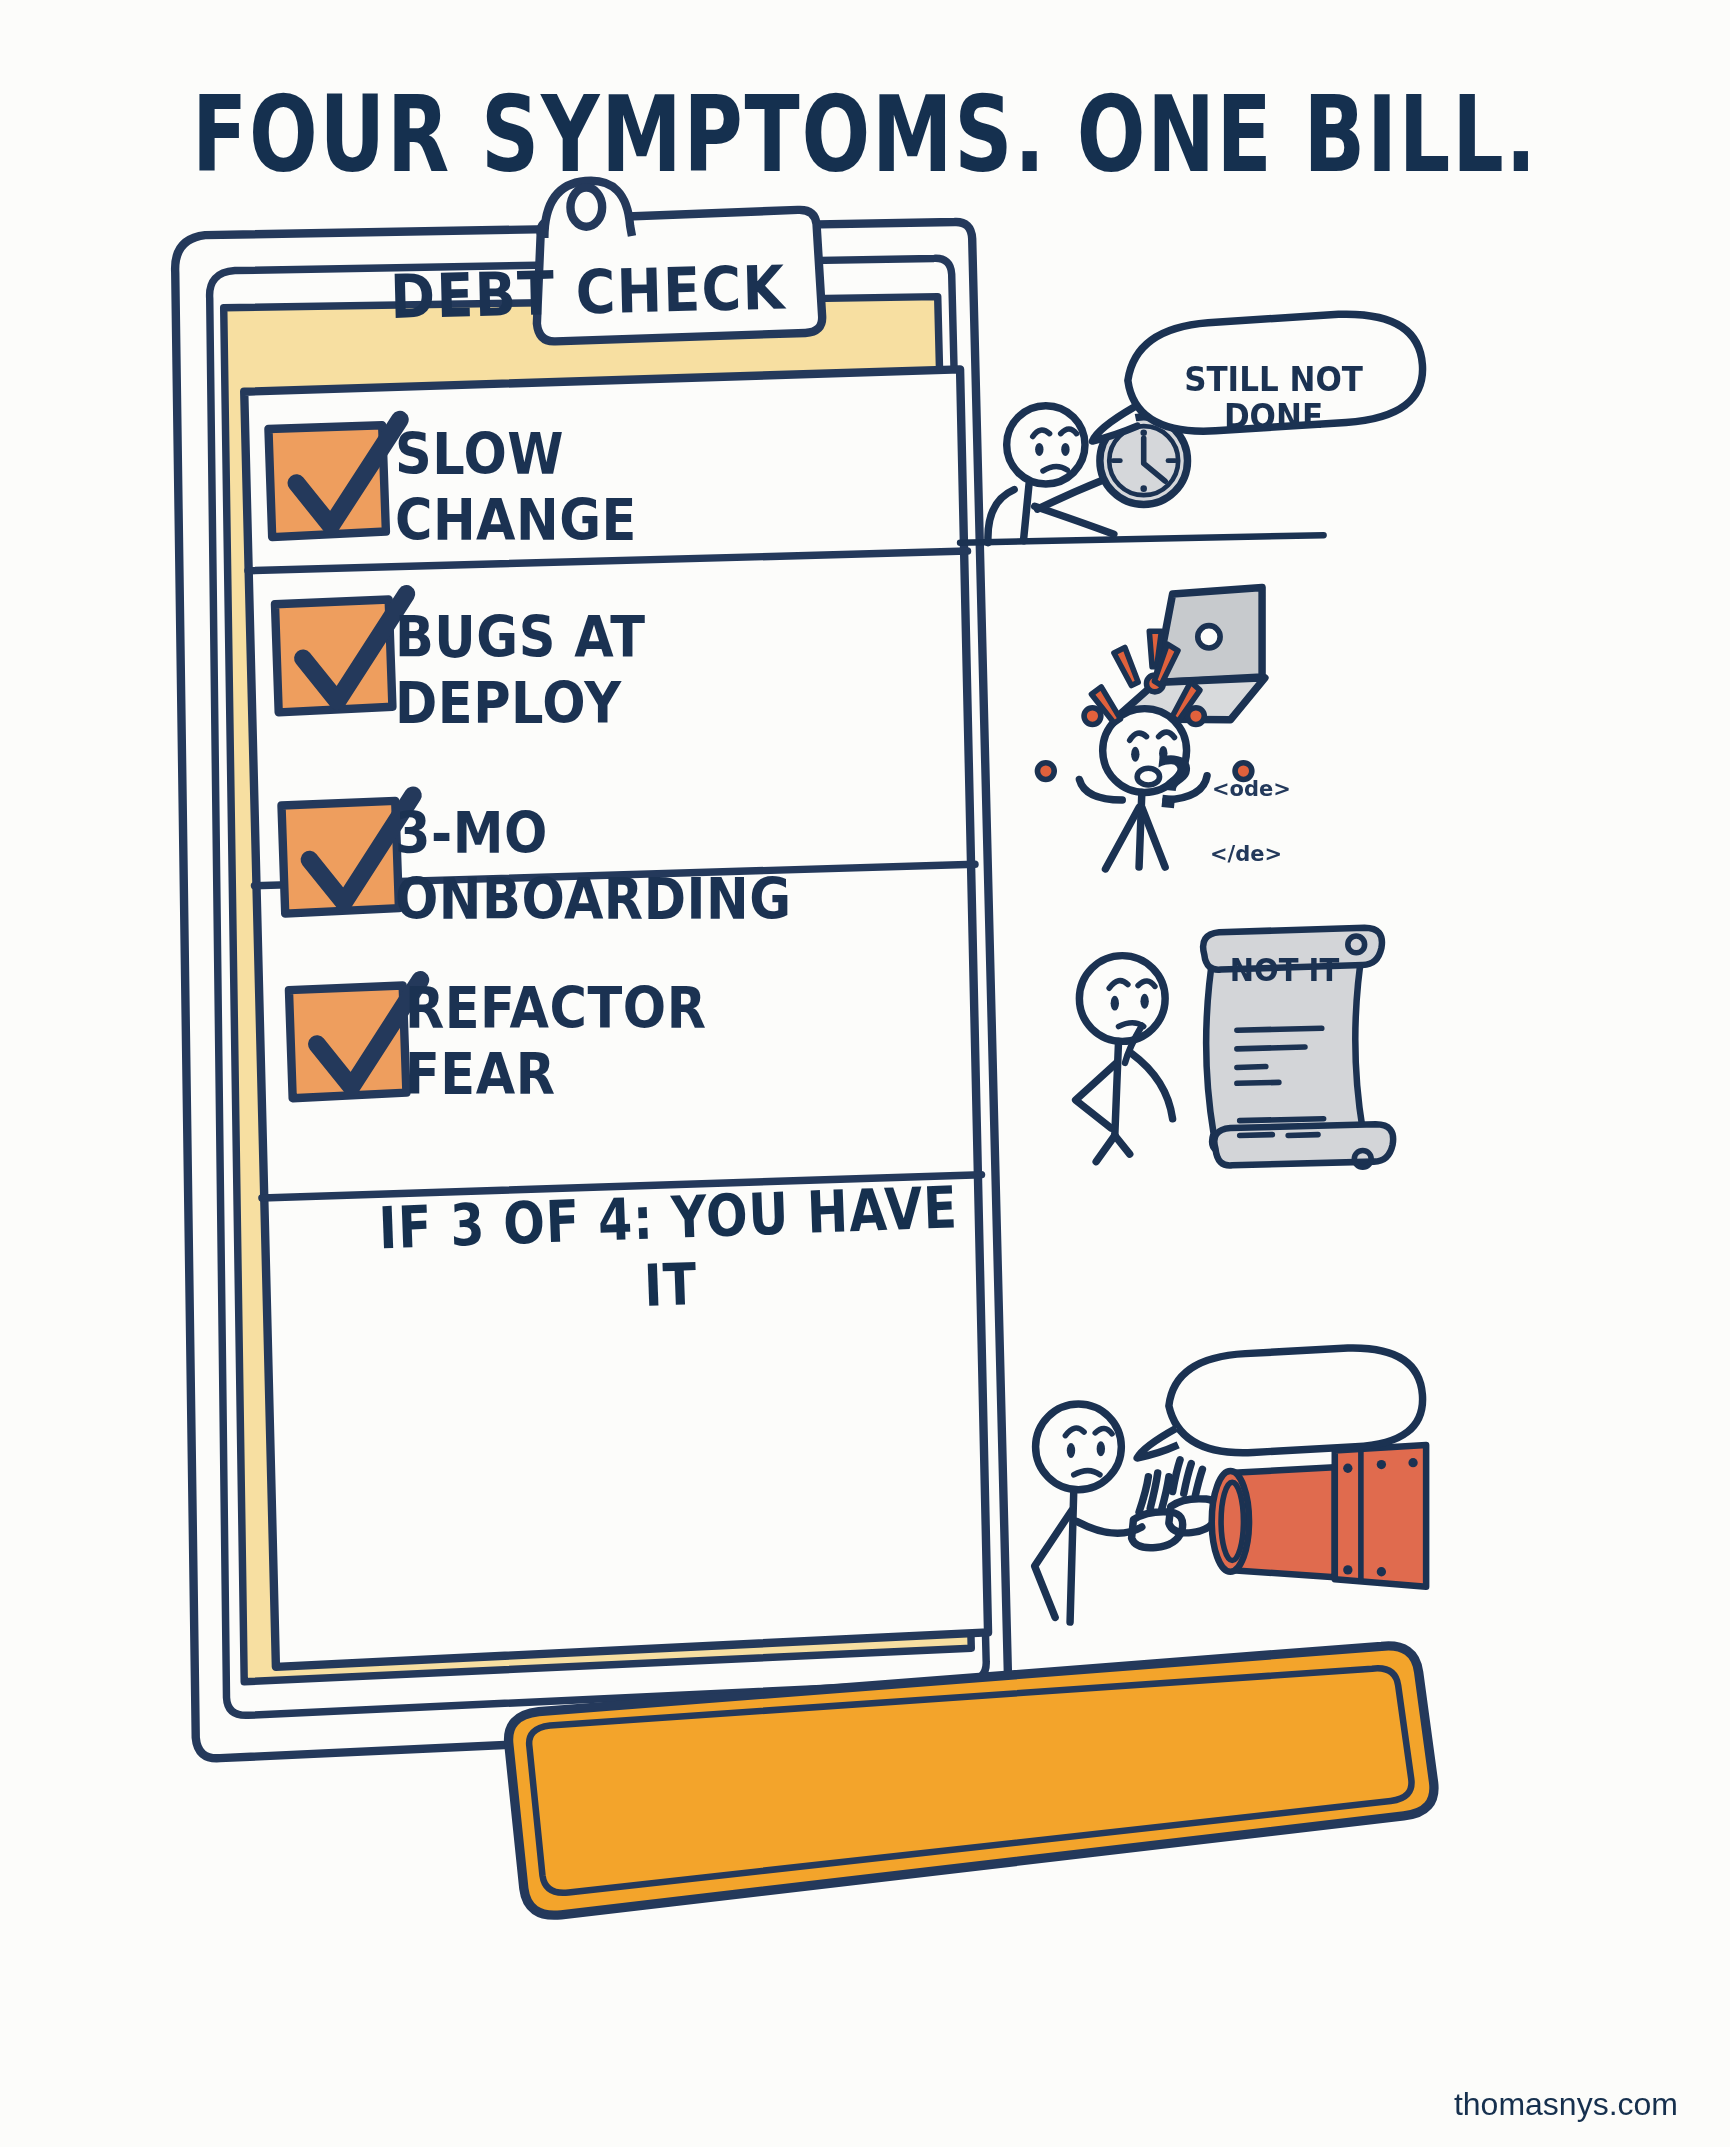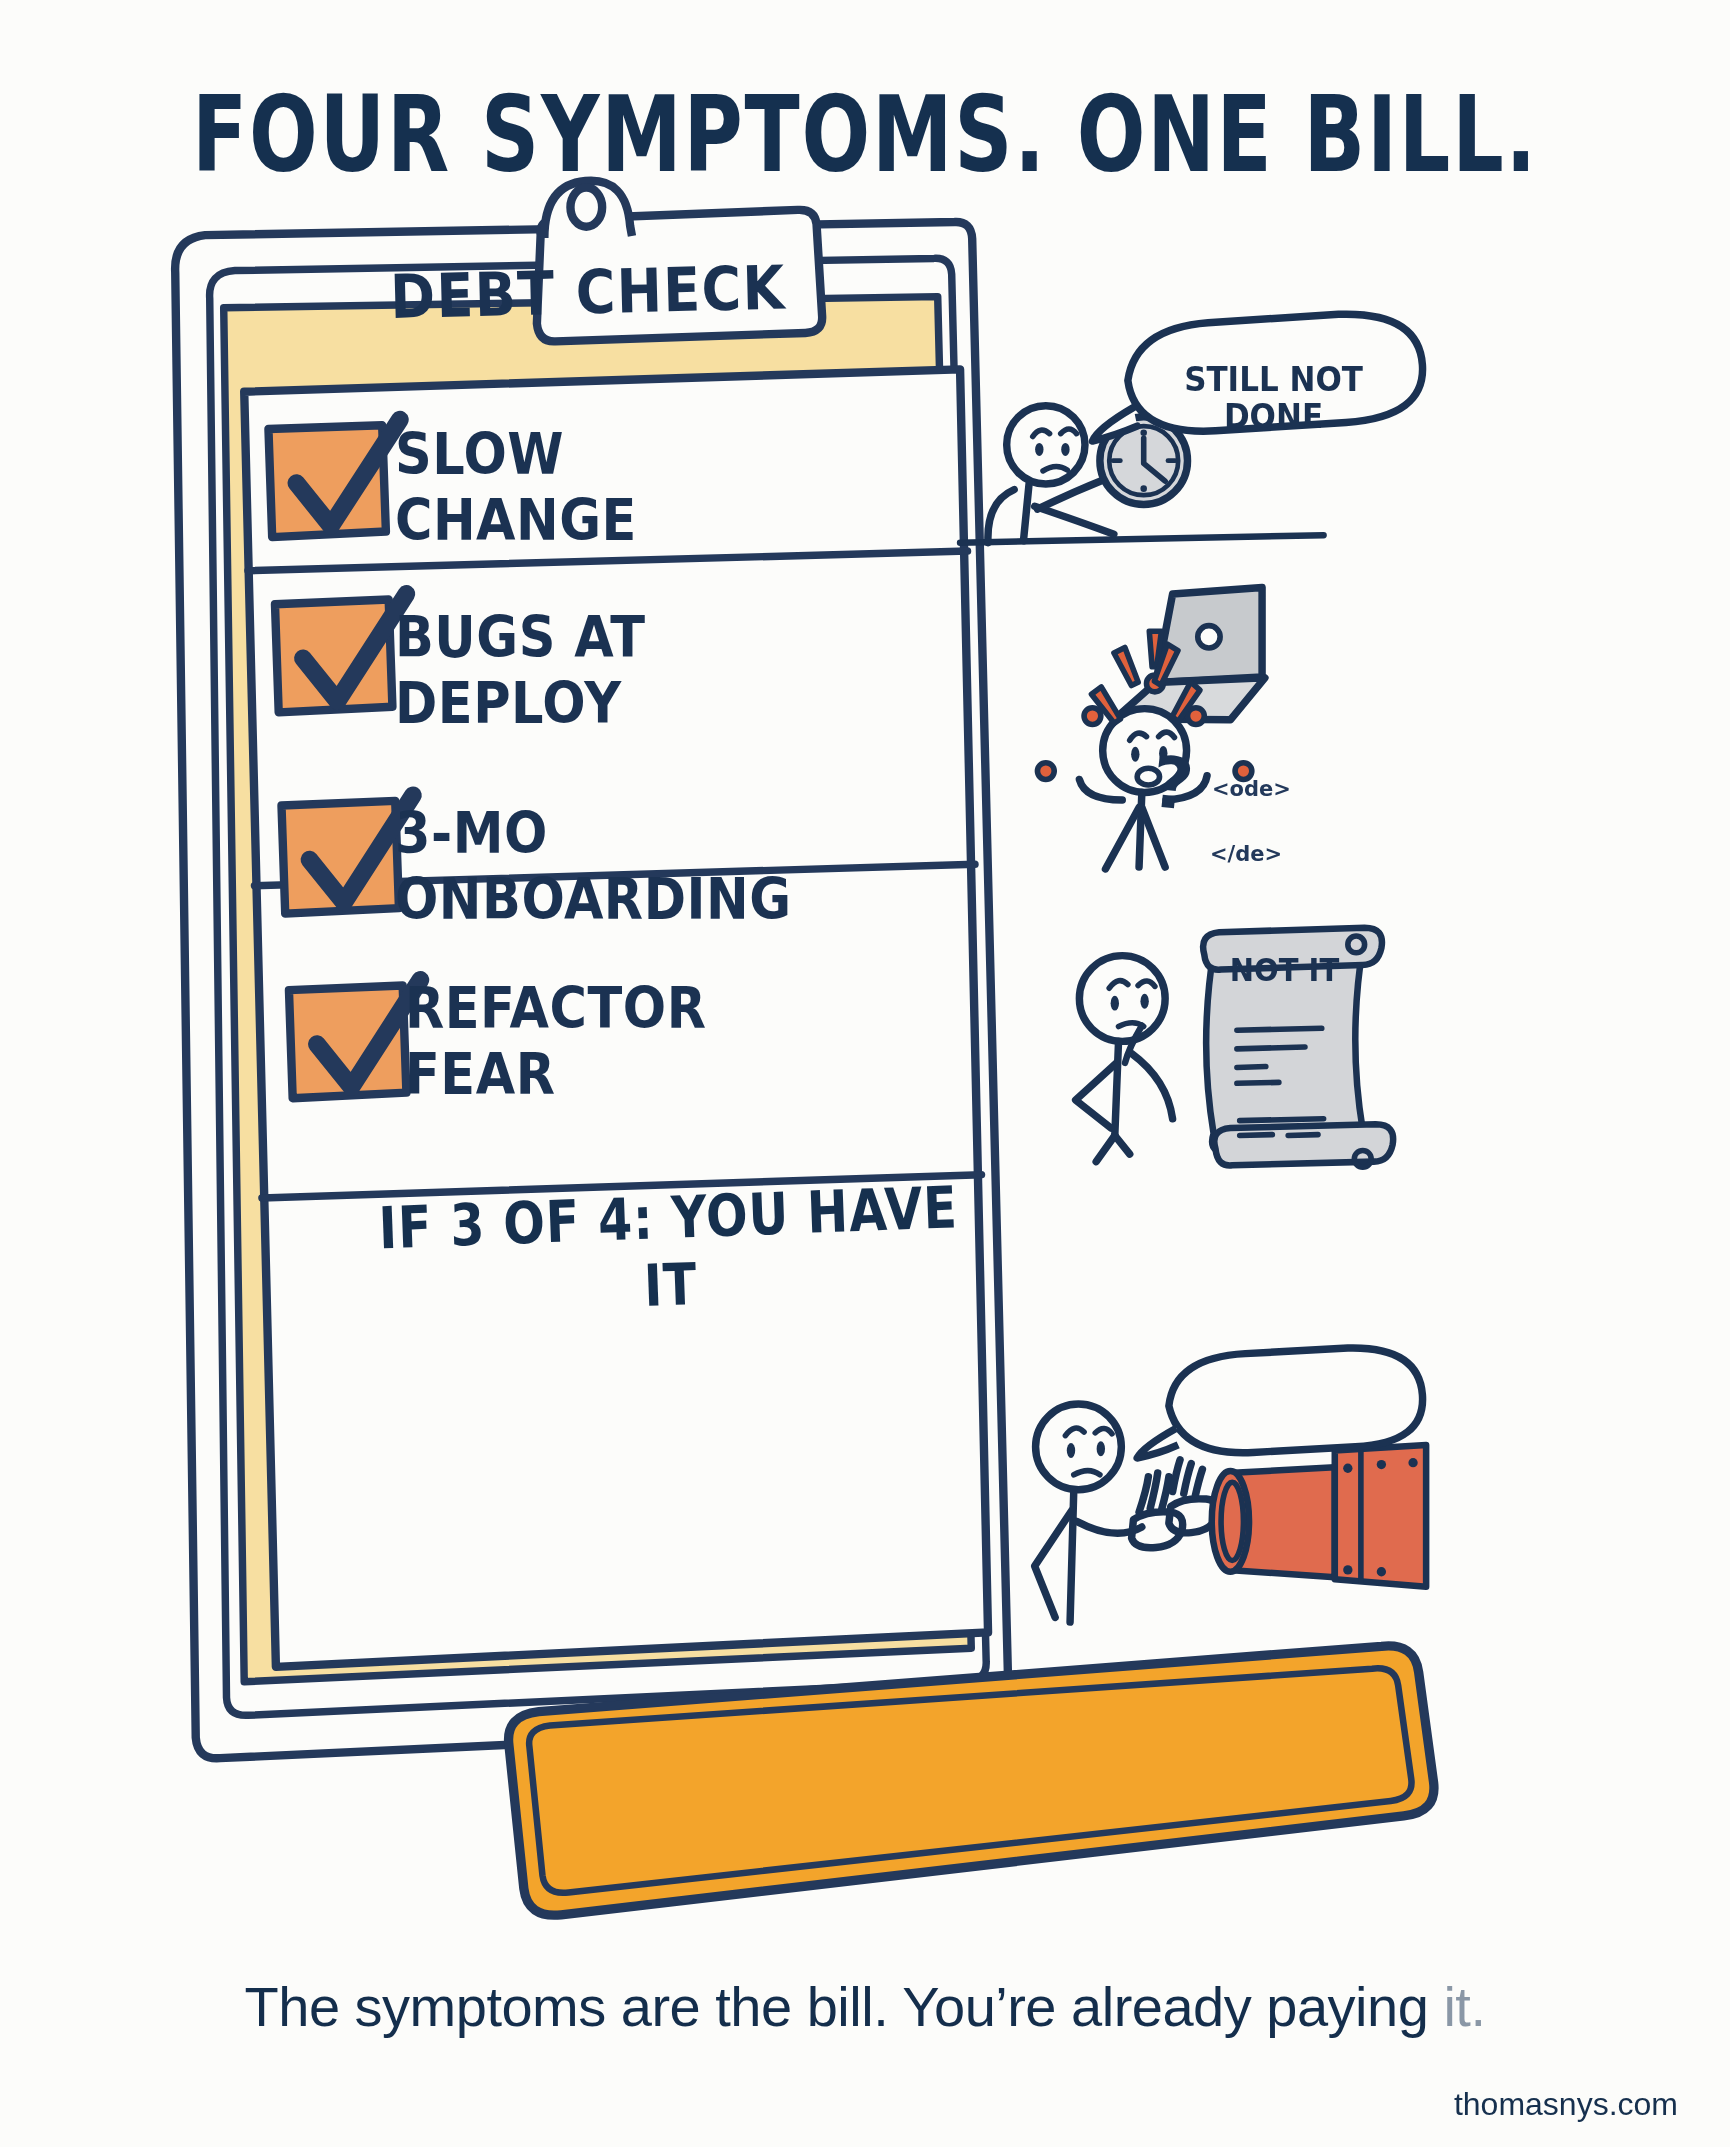--- a/index.html
+++ b/index.html
@@ -330,17 +330,16 @@
   <div class="bubble-text bub1">STILL NOT
 DONE</div>
   <div class="bubble-text bub4">NOT IT</div>
 
   <div class="qmark">?</div>
   <div class="scroll-code sc1">&lt;ode&gt;</div>
   <div class="scroll-code sc2">&lt;/de&gt;</div>
 
   <div class="banner-text">IF 3 OF 4: YOU HAVE IT</div>
 
-  <div class="footer"><span>The symptoms are the bill. You’re already paying </span><span class="tail">it.</span></div>
 
   <div class="watermark">thomasnys.com</div>
 </div>
 
 
 </body></html>

